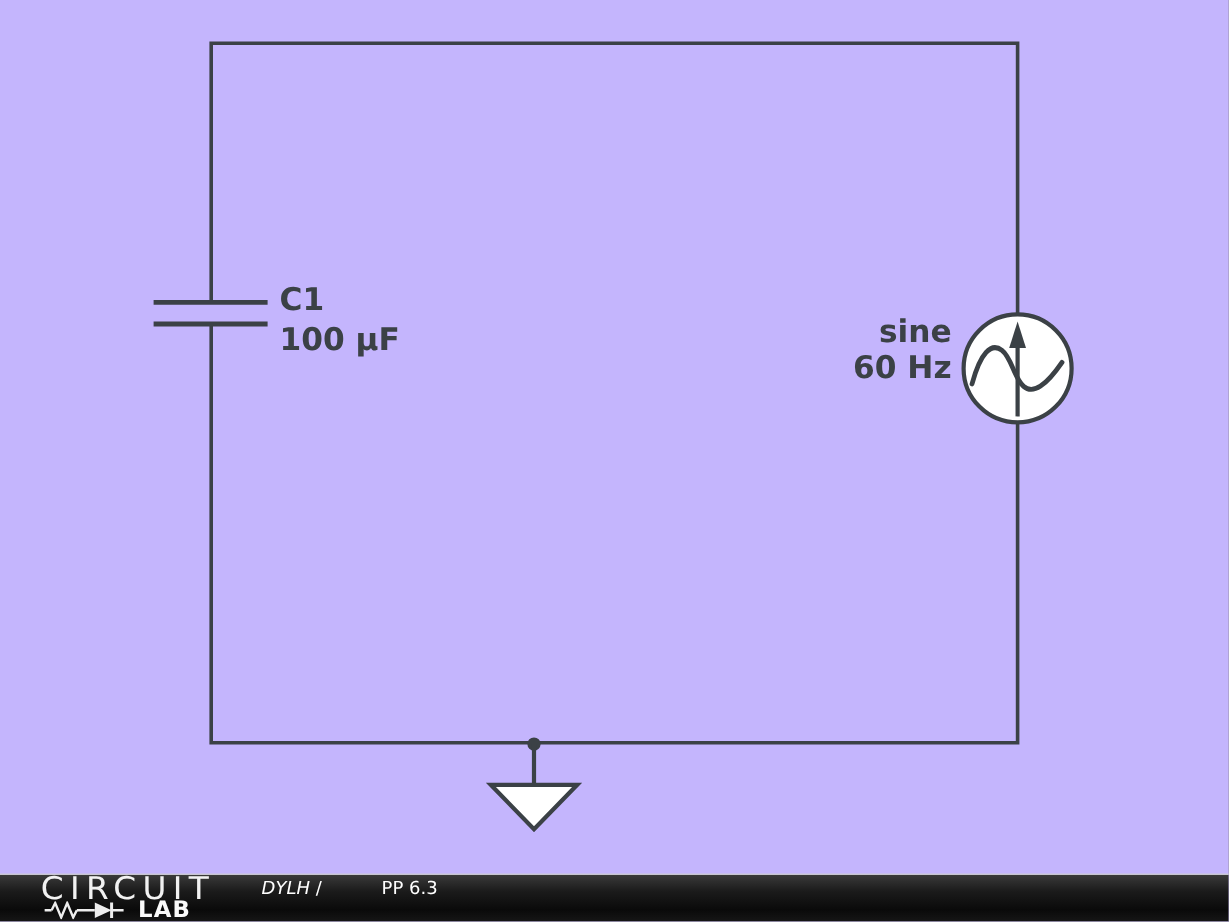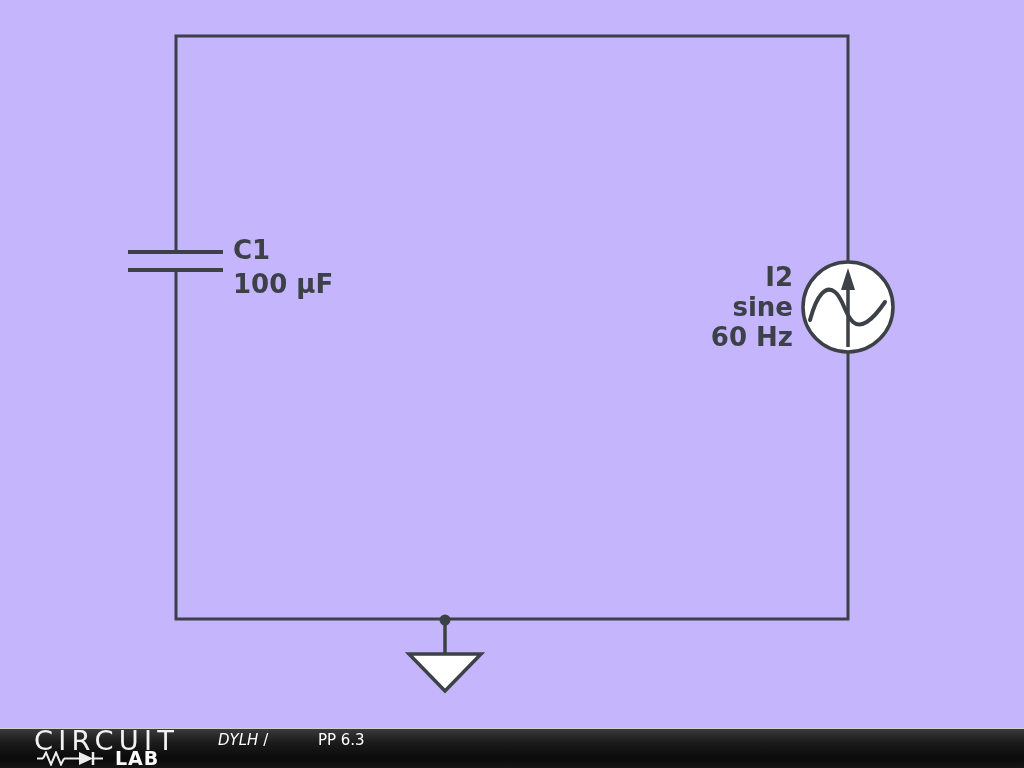--- a/index.html
+++ b/index.html
@@ -114,21 +114,20 @@
       <circle cx="445" cy="620" r="5.5" fill="#3b4146"></circle>
       <line x1="445" y1="620" x2="445" y2="654" stroke="#3b4146" stroke-width="3.5"></line>
       <path d="M409,654 L481,654 L445,691 Z" fill="#ffffff" stroke="#3b4146" stroke-width="3.5"></path>
     </g>
   </svg>
 
   <div class="lbl cap-ref">C1</div>
   <div class="lbl cap-val">100 µF</div>
 
   <div class="src-block">
-    <div>I2</div>
     <div>sine</div>
     <div>60 Hz</div>
   </div>
 
   <div class="footer">
 
     <div class="logo">
       <div class="logo-top">CIRCUIT</div>
       <div class="logo-bottom">
         <svg width="78" height="15" viewBox="0 0 78 15">

